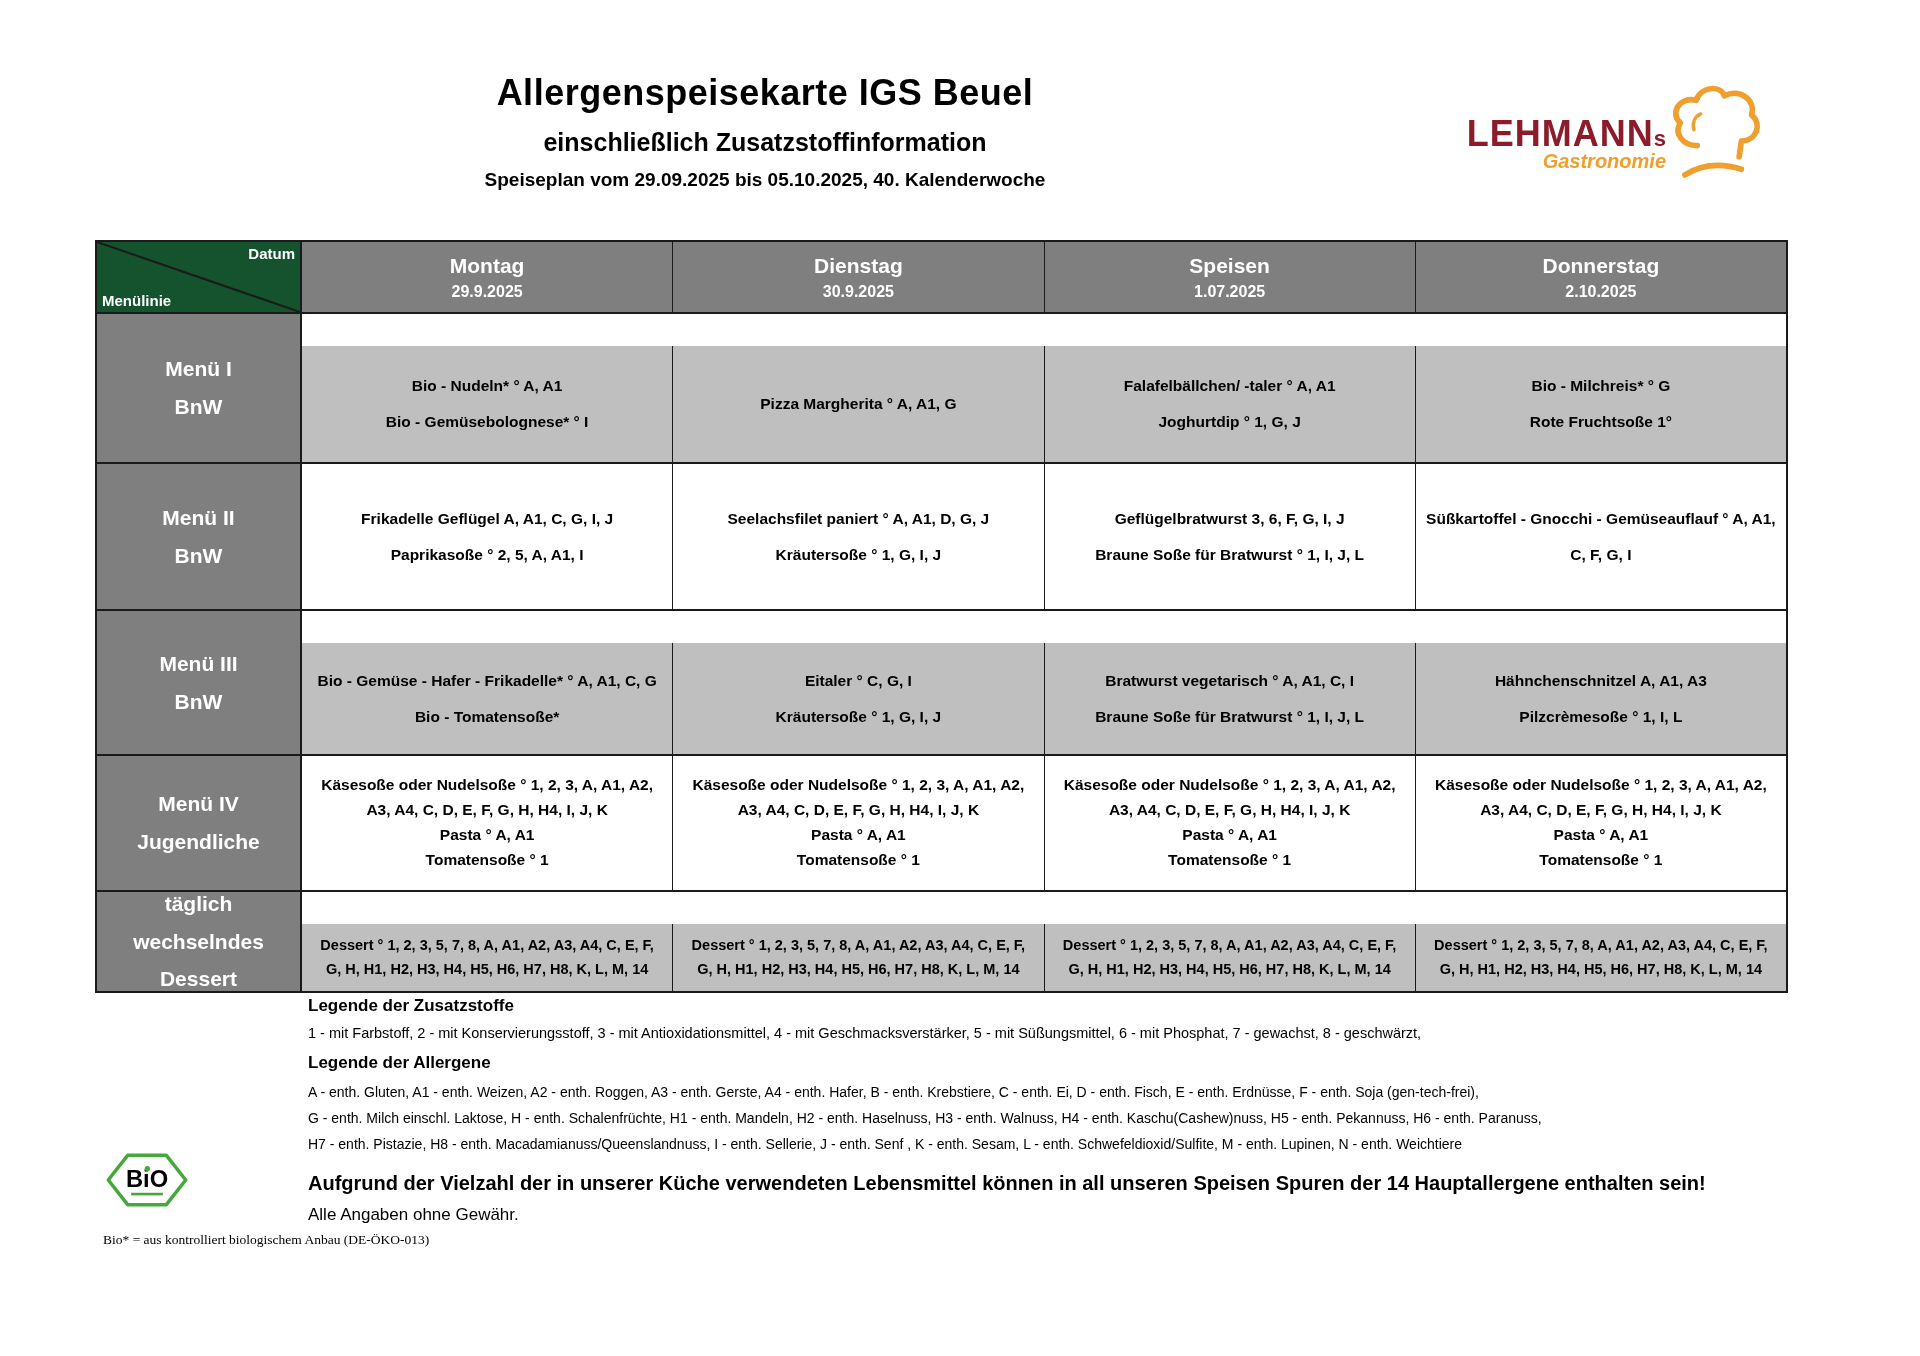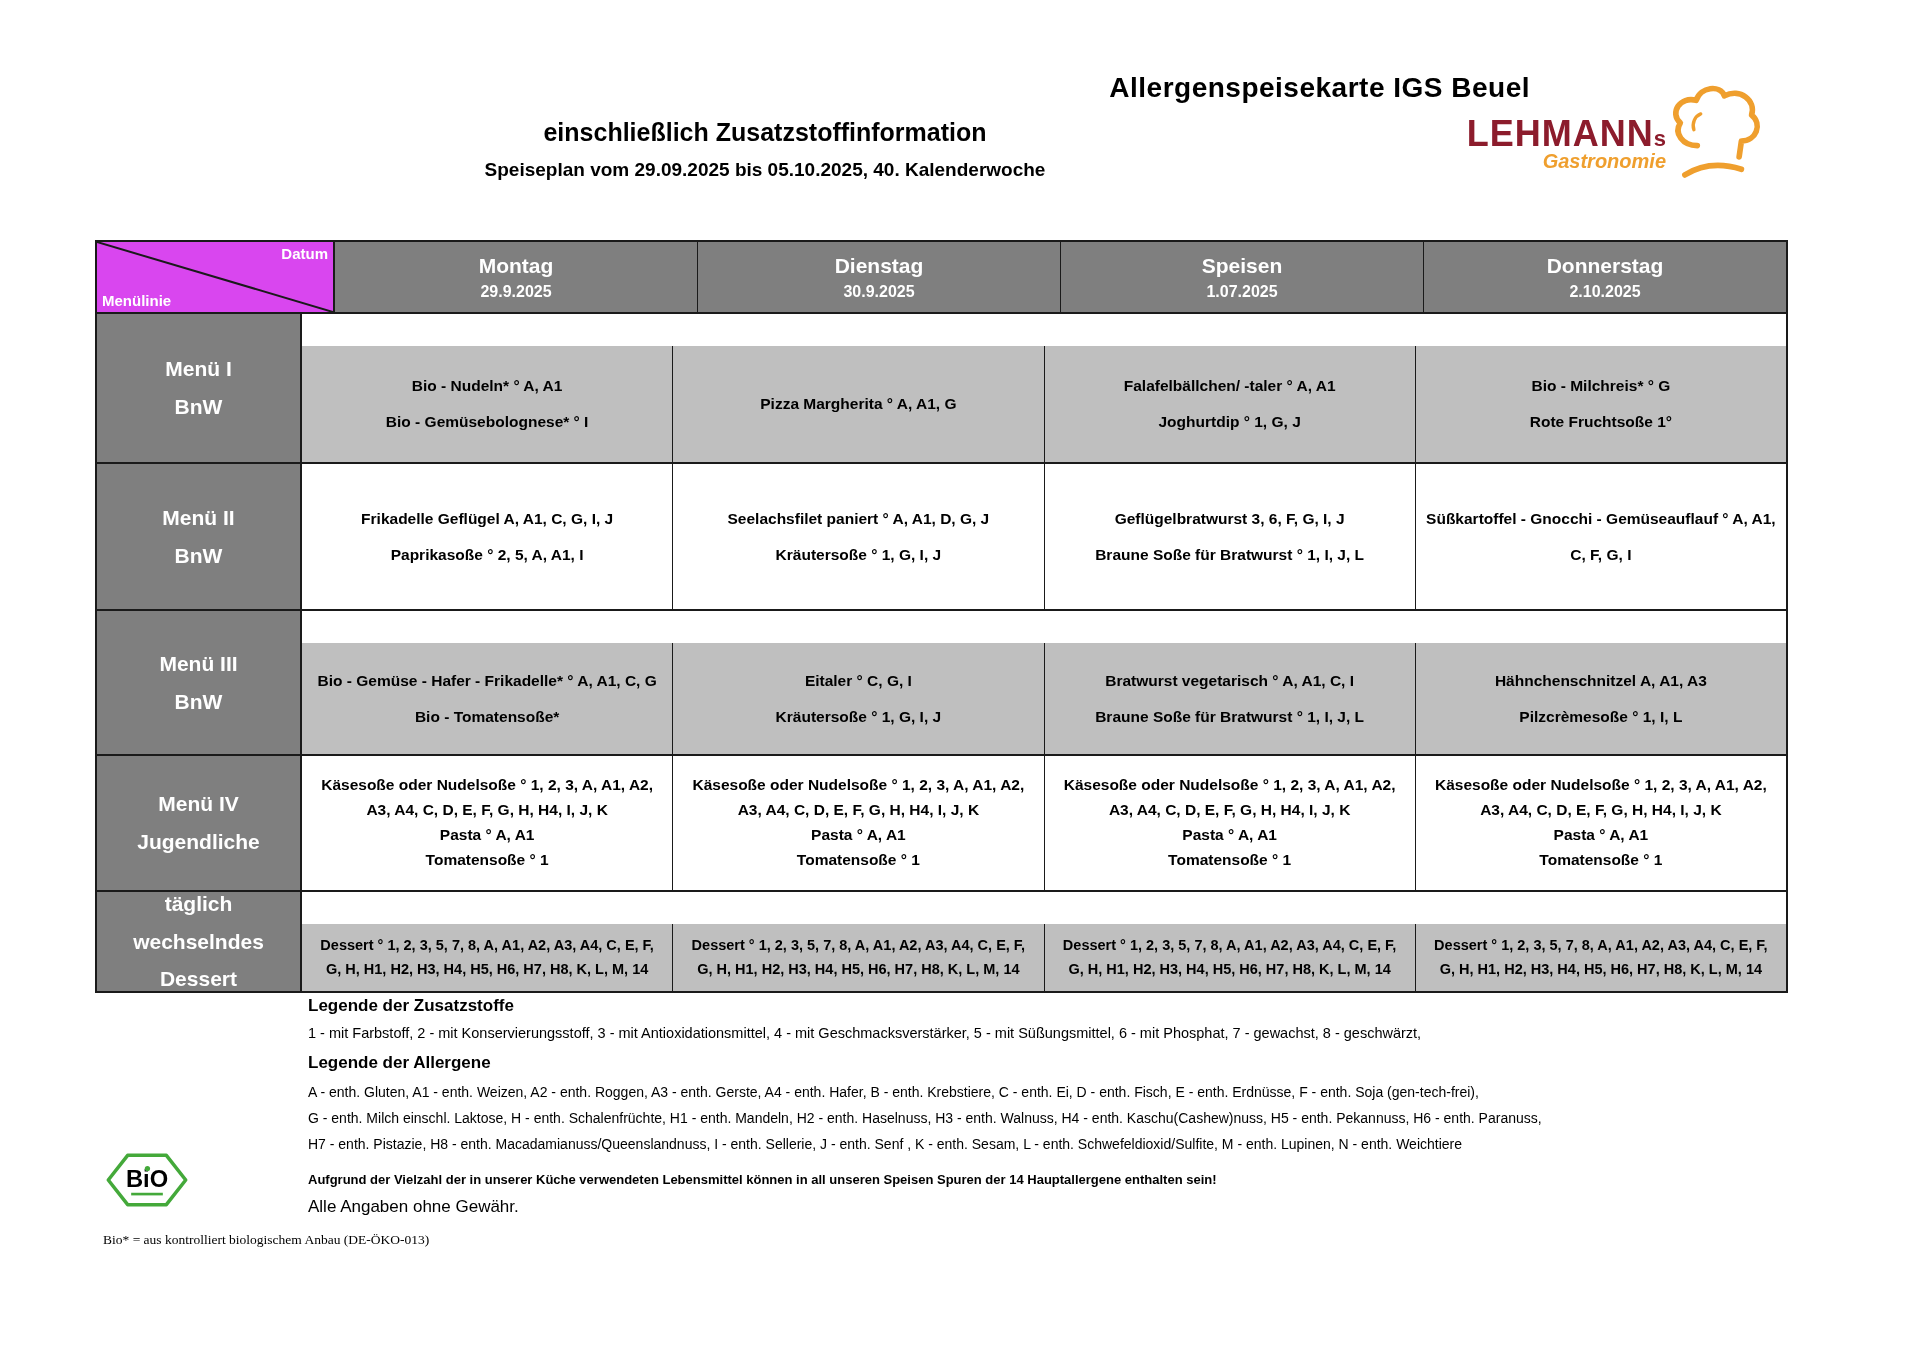--- a/index.html
+++ b/index.html
@@ -2,21 +2,21 @@
 <html lang="de"><head>
 <meta charset="utf-8">
 <style>
   html,body{margin:0;padding:0;}
   body{
     width:1920px;height:1356px;position:relative;background:#ffffff;
     font-family:"Liberation Sans",sans-serif;color:#000;overflow:hidden;
   }
   
   .title-wrap{position:absolute;left:0;top:72px;width:1530px;text-align:center;}
-  .main-title{font-size:28px;font-weight:700;letter-spacing:.5px;margin:0;text-align:right;}
+  .main-title{font-size:36px;font-weight:700;letter-spacing:.5px;margin:0;}
   .sub-title{font-size:25px;font-weight:700;margin:14px 0 0 0;}
   .period-line{font-size:19px;font-weight:700;margin:12px 0 0 0;}
   .logo{position:absolute;right:148px;top:86px;display:flex;align-items:flex-start;}
   .logo-text{margin-top:30px;text-align:right;}
   .brand{color:#8c1c2c;font-size:36px;font-weight:700;letter-spacing:1px;line-height:1;}
   .brand-s{color:#8c1c2c;font-size:22px;font-weight:700;}
   .tagline{color:#ef9f2e;font-size:20px;font-weight:700;font-style:italic;margin-top:-2px;}
   .hat{margin-left:-14px;margin-top:-6px;}
   
   .menu-table{
@@ -36,39 +36,39 @@
     white-space:pre-line;padding:4px 10px;box-sizing:border-box;background:#fff;
   }
   .t-cell:last-child{border-right:none;}
   .t-row.shade .t-cell{background:#bfbfbf;margin-top:32px;}
   .row-sparse .t-cell{line-height:2.3;}
   .row-dense .t-cell{line-height:1.6;}
   .row-dessert .t-cell{font-size:14.5px;line-height:1.65;}
   
   .t-head{height:70px;background:#7f7f7f;}
   .t-corner{
-    width:238px;flex:none;position:relative;background:#d946ef;color:#fff;
+    width:205px;flex:none;position:relative;background:#14532d;color:#fff;
     border-right:2px solid #1a1a1a;box-sizing:border-box;
   }
   .t-corner svg{position:absolute;left:0;top:0;width:100%;height:100%;}
   .corner-datum{position:absolute;right:5px;top:3px;font-size:15px;font-weight:700;}
   .corner-menu{position:absolute;left:5px;bottom:3px;font-size:15px;font-weight:700;}
   .t-day{
     flex:1;color:#fff;display:flex;flex-direction:column;align-items:center;justify-content:center;
     border-right:1px solid #1a1a1a;box-sizing:border-box;
   }
   .t-day:last-child{border-right:none;}
   .day-name{font-size:21px;font-weight:700;text-align:right;}
   .day-date{font-size:16px;font-weight:700;margin-top:5px;}
   
   .legend{position:absolute;left:308px;top:996px;width:1420px;}
   .legend-h{font-size:17px;font-weight:700;margin:0 0 7px 0;}
   .legend-p{font-size:14.5px;margin:0 0 10px 0;line-height:1.4;}
   .legend-line{font-size:14px;margin:0;line-height:1.85;}
-  .disclaimer{font-size:13px;font-weight:700;margin:14px 0 0 0;}
+  .disclaimer{font-size:20px;font-weight:700;margin:14px 0 0 0;}
   .note{font-size:17px;margin:10px 0 0 0;}
   .bio-seal{position:absolute;left:103px;top:1148px;}
   .bio-note{position:absolute;left:103px;top:1232px;font-size:13.5px;font-family:Liberation Serif, serif;}
 </style>
 </head>
 <body>
 
 <div class="title-wrap">
   <h1 class="main-title">Allergenspeisekarte IGS Beuel</h1>
   <h2 class="sub-title">einschließlich Zusatzstoffinformation</h2>

